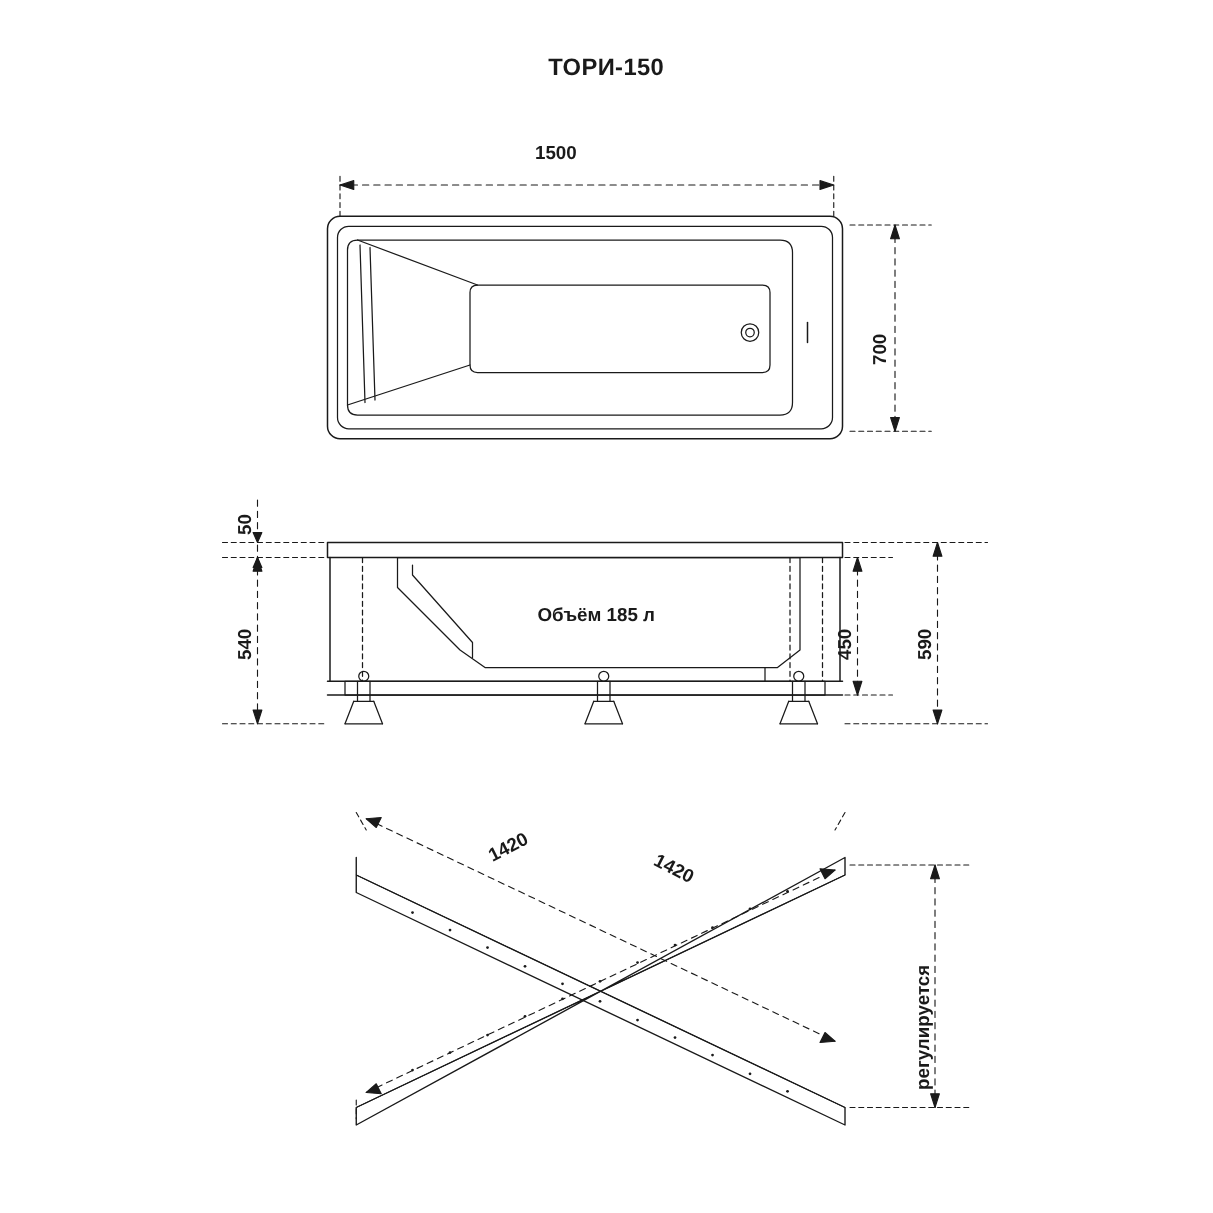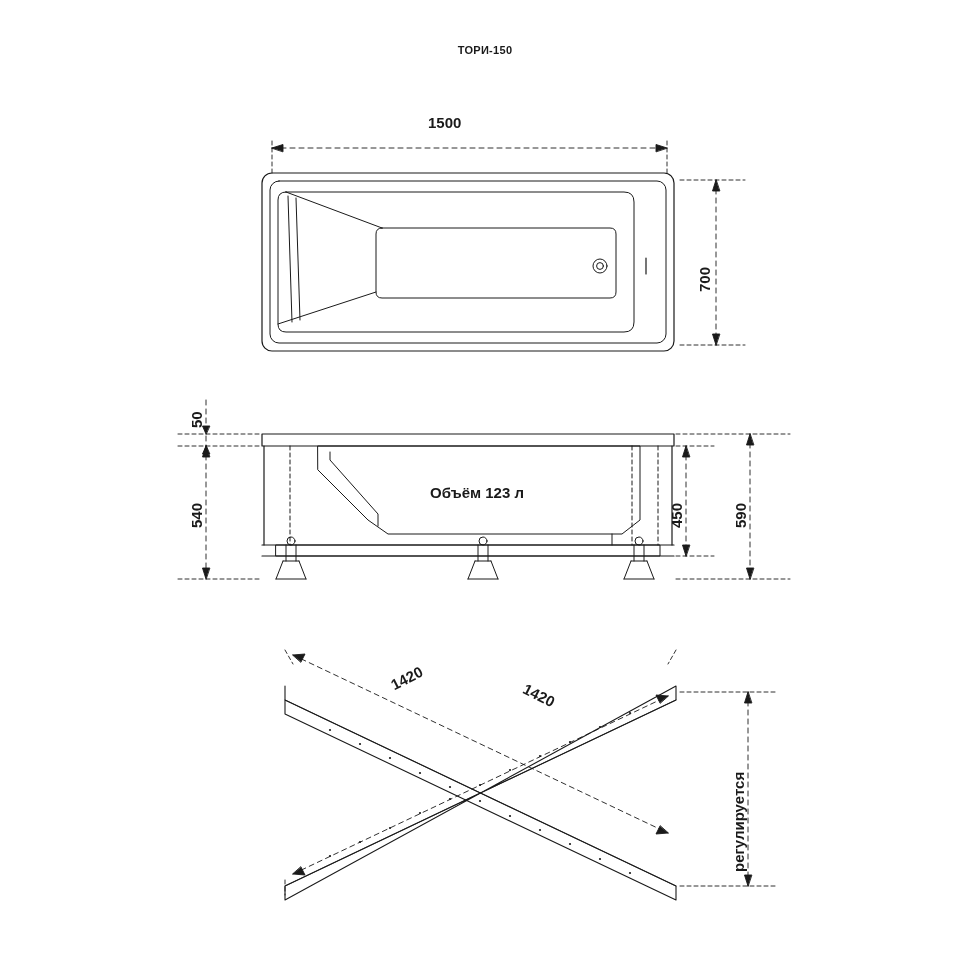--- a/index.html
+++ b/index.html
@@ -18,21 +18,21 @@
     position: relative;
     width: 970px;
     height: 970px;
   }
   .title {
     position: absolute;
     top: 44px;
     left: 0;
     width: 970px;
     text-align: center;
-    font-size: 11px;
+    font-size: 19px;
     font-weight: bold;
     letter-spacing: 0.3px;
   }
   svg.sheet {
     position: absolute;
     top: 0;
     left: 0;
   }
   .lbl {
     position: absolute;
@@ -239,21 +239,21 @@
   <div class="lbl rot90" style="left:696px; top:292px;">700</div>
 
   <div class="lbl rot90" style="left:188px; top:428px;">50</div>
 
   <div class="lbl rot90" style="left:188px; top:528px;">540</div>
 
   <div class="lbl rot90" style="left:668px; top:528px;">450</div>
 
   <div class="lbl rot90" style="left:732px; top:528px;">590</div>
 
-  <div class="lbl" style="left:430px; top:484px;">Объём 123 л</div>
+  <div class="lbl" style="left:430px; top:484px;">Объём 185 л</div>
 
   <div class="lbl rot-diag-b" style="left:388px; top:678px;">1420</div>
 
   <div class="lbl rot-diag-a" style="left:528px; top:680px;">1420</div>
 
   <div class="lbl rot90" style="left:730px; top:872px;">регулируется</div>
 
 </div>
 
 </body></html>

